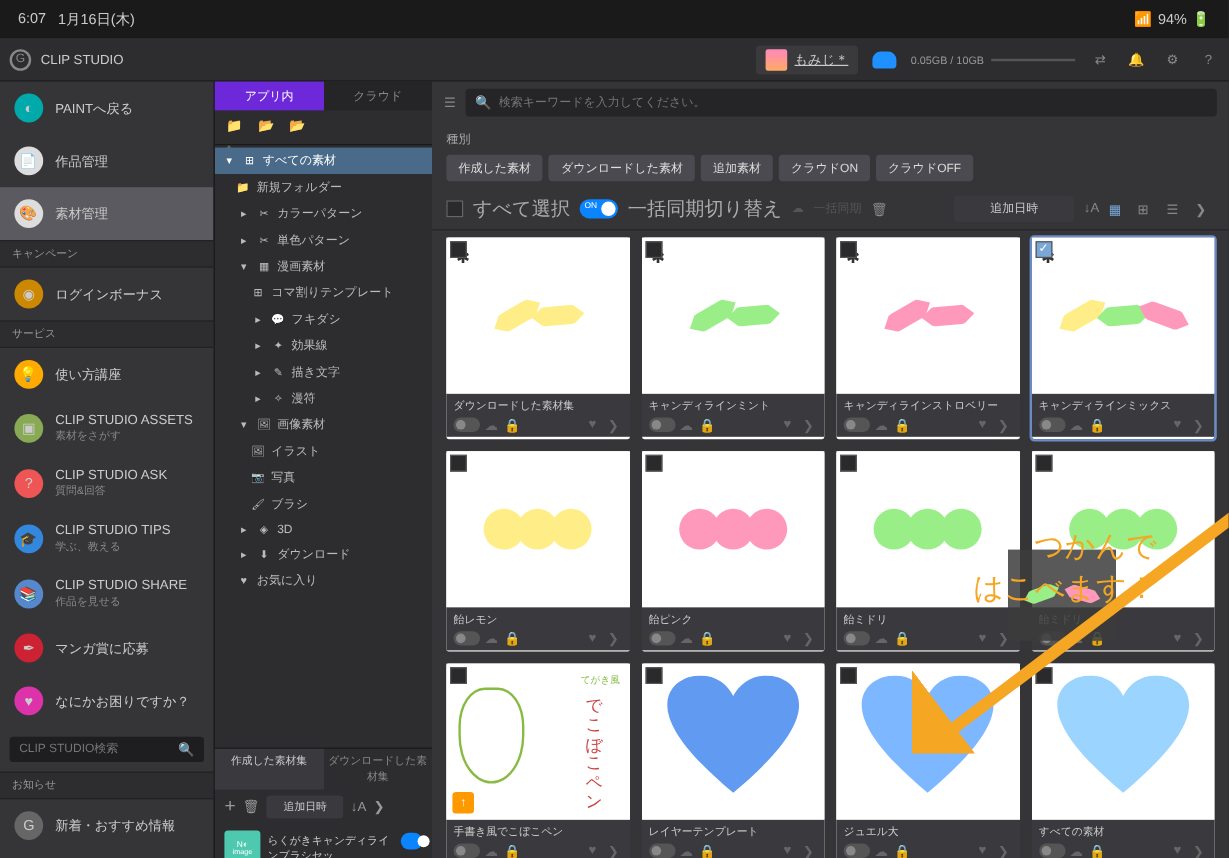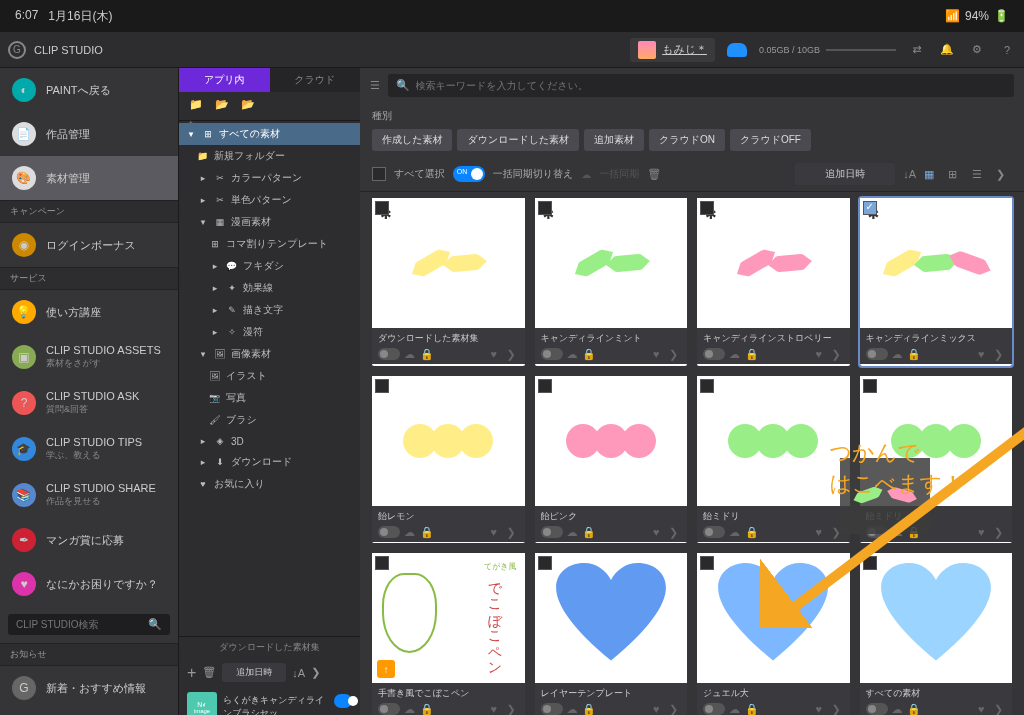--- a/index.html
+++ b/index.html
@@ -54,21 +54,21 @@
 .search-top .sfield { flex:1; background:#252527; padding:5px 8px; border-radius:3px; display:flex; align-items:center; gap:6px; }
 .search-top input { flex:1; background:transparent; border:none; outline:none; color:#ccc; font-size:10px; }
 .category { padding:6px 12px; font-size:10px; color:#aaa; }
 .cat-btns { display:flex; gap:5px; padding:0 12px 6px; }
 .cat-btn { background:#4a4a50; padding:4px 10px; border-radius:3px; font-size:10px; cursor:pointer; color:#ddd; }
 .toolbar { display:flex; align-items:center; gap:8px; padding:6px 12px; border-bottom:1px solid #252527; }
 .chk { width:14px; height:14px; border:1px solid #666; background:#2a2a2c; }
 .toggle-on { width:32px; height:16px; background:#0a84ff; border-radius:8px; position:relative; display:inline-block; }
 .toggle-on::after { content:'ON'; position:absolute; font-size:7px; color:#fff; left:4px; top:2px; }
 .toggle-on::before { content:''; position:absolute; width:12px; height:12px; background:#fff; border-radius:50%; right:2px; top:2px; }
-.tb-txt { font-size:10px; color:#aaa;text-align:center; }
+.tb-txt { font-size:16px; color:#aaa;text-align:center; }
 .tb-dim { font-size:10px; color:#555; }
 .sort-btn { margin-left:auto; background:#3a3a3e; padding:4px 30px; border-radius:3px; font-size:10px; cursor:pointer; }
 .view-ic { width:16px; height:16px; color:#888; cursor:pointer; display:flex; align-items:center; }
 .view-ic.active { color:#7aa7d8; }
 .grid { flex:1; overflow-y:auto; padding:6px 12px; display:grid; grid-template-columns:repeat(4,1fr); gap:10px; position:relative; }
 .card { background:#fff; border-radius:2px; display:flex; flex-direction:column; position:relative; }
 .card.selected { outline:2px solid #6a8ac8; }
 .card-chk { position:absolute; top:3px; left:3px; width:14px; height:14px; background:#2a2a2c; border:1px solid #555; z-index:2; }
 .card-chk.checked { background:#7aa7d8; }
 .card-chk.checked::after { content:'✓'; color:#fff; font-size:10px; position:absolute; left:2px; top:-1px; }
@@ -79,21 +79,21 @@
 .meta-toggle { width:22px; height:12px; background:#555; border-radius:6px; position:relative; }
 .meta-toggle::after { content:''; width:8px; height:8px; background:#888; border-radius:50%; position:absolute; top:2px; left:2px; }
 .meta-ic { width:12px; height:12px; color:#666; font-size:11px; }
 .meta-ic.heart { margin-left:auto; }
 .candy { width:28px; height:16px; border-radius:3px; position:relative; display:inline-block; margin:3px; }
 .candy::before,.candy::after { content:''; position:absolute; width:0; height:0; border-top:8px solid transparent; border-bottom:8px solid transparent; top:0; }
 .candy::before { border-right:9px solid; left:-8px; }
 .candy::after { border-left:9px solid; right:-8px; }
 .bug-ic { position:absolute; top:8px; left:8px; font-size:14px; color:#333; }
 .arrow-annot { position:absolute; top:200px; left:400px; width:480px; height:360px; pointer-events:none; z-index:100; }
-.hand-text { position:absolute; top:370px; right:60px; font-family:cursive; font-size:22px; color:#f5a623; z-index:100; pointer-events:none; line-height:1.4; }
+.hand-text { position:absolute; top:370px; right:60px; font-family:cursive; font-size:25px; color:#f5a623; z-index:100; pointer-events:none; line-height:1.4;text-align:right; }
 .drag-prev { position:absolute; top:390px; left:480px; width:90px; height:76px; background:rgba(60,60,60,0.85); z-index:50; display:flex; align-items:center; justify-content:center; pointer-events:none; }
 </style>
 </head>
 <body>
 
 <div class="status-bar">
   <div class="left">
       <span>6:07</span>
       <span>1月16日(木)</span>
     </div>
@@ -283,20 +283,21 @@
           <span class="tree-ic">⬇</span>
           <span>ダウンロード</span>
         </div>
       <div class="tree-item indent1">
           <span class="tree-ic">♥</span>
           <span>お気に入り</span>
         </div>
     </div>
     <div class="lower-panel">
       <div class="lp-tabs">
+          <div class="lp-tab active">作成した素材集</div>
           <div class="lp-tab">ダウンロードした素材集</div>
         </div>
       <div class="lp-tools">
         <span style="font-size:16px;color:#999;cursor:pointer">+</span>
         <span style="color:#999;cursor:pointer">🗑</span>
         <div class="lp-btn">追加日時</div>
         <span style="color:#999">↓A</span>
         <span style="color:#999">❯</span>
       </div>
       <div class="lp-item">

